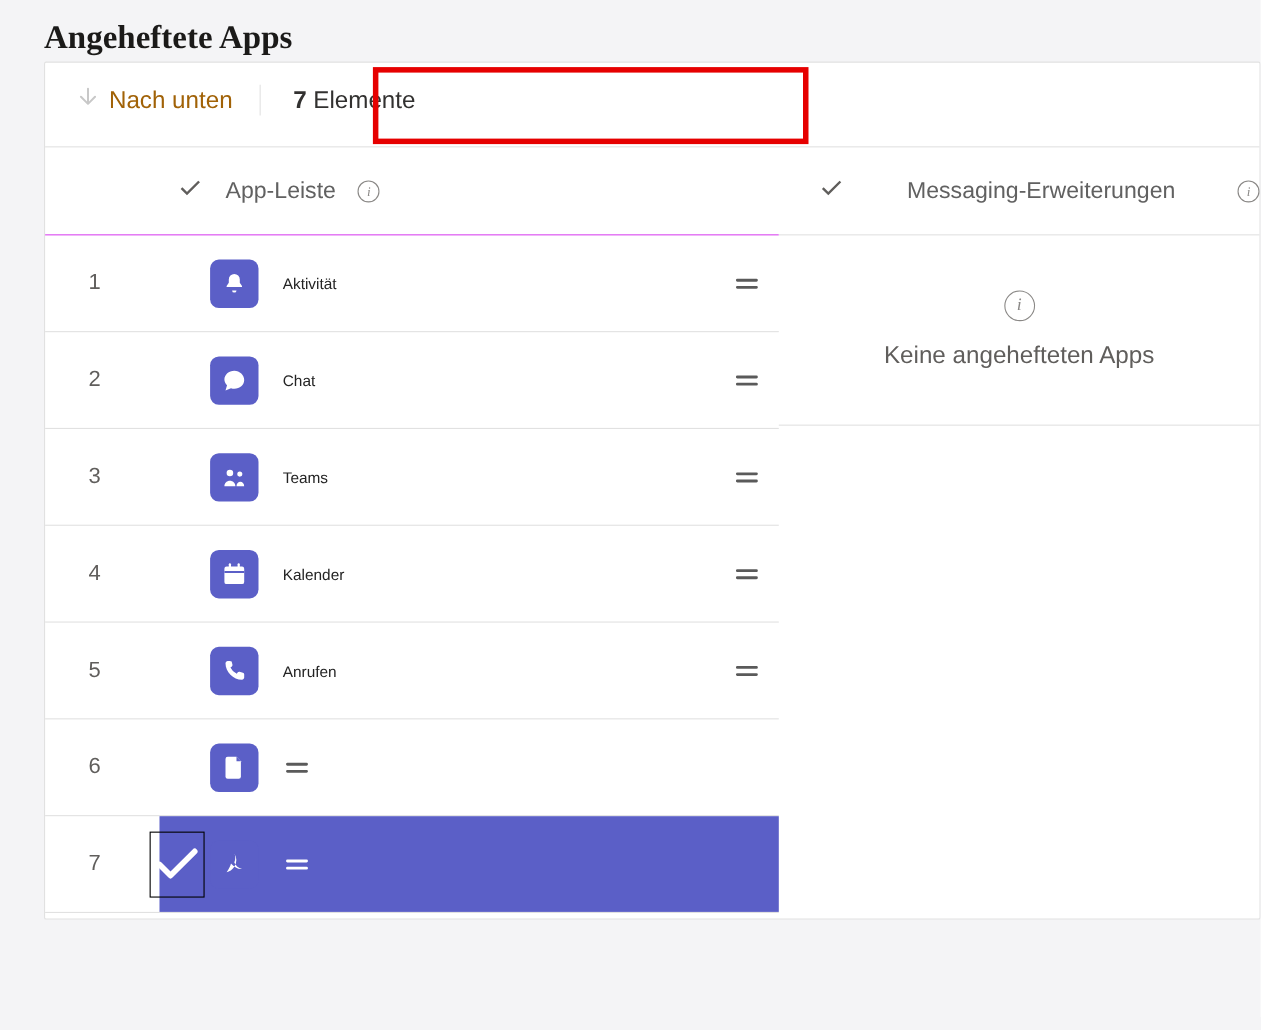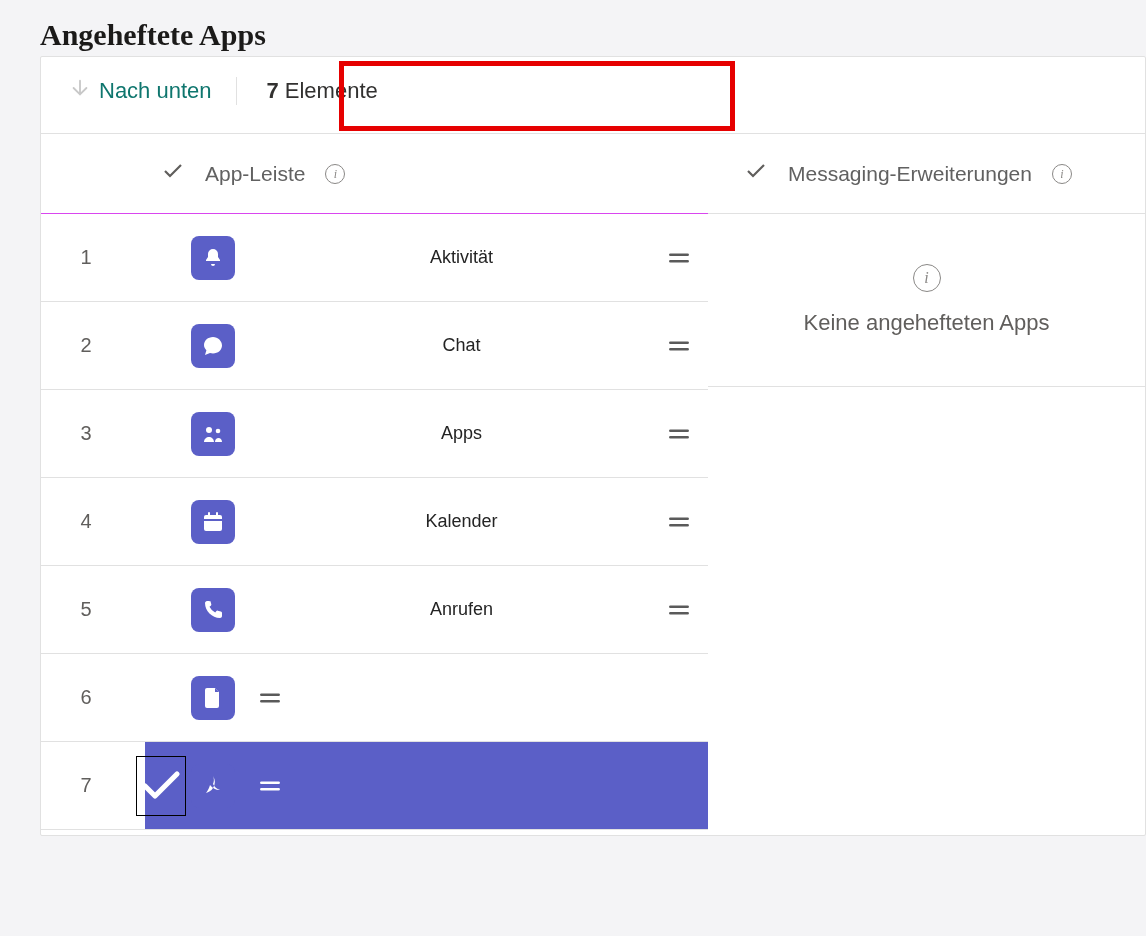--- a/index.html
+++ b/index.html
@@ -47,21 +47,21 @@
     display: inline-flex;
     align-items: center;
     gap: 8px;
     font-size: 22px;
     color: #323130;
     background: transparent;
     border: none;
     padding: 12px 14px;
     cursor: pointer;
   }
-  .tbtn.disabled { color: #0f766e; cursor: default; }
+  .tbtn.disabled { color: #a16207; cursor: default; }
   .tbtn svg { width: 22px; height: 22px; flex: 0 0 22px; }
   .highlight-box {
     position: absolute;
     border: 5px solid #e60000;
     top: 4px;
     left: 298px;
     width: 396px;
     height: 70px;
     pointer-events: none;
   }
@@ -100,20 +100,21 @@
   }
   .col-header-right {
     display: flex;
     align-items: center;
     height: 80px;
     padding-left: 36px;
     gap: 20px;
     font-size: 21px;
     color: #616161;
     border-bottom: 1px solid #e1e1e1;
+    justify-content: space-between;
   }
   .info-icon {
     width: 20px; height: 20px;
     border: 1.5px solid #8a8886;
     border-radius: 50%;
     display: inline-flex;
     align-items: center;
     justify-content: center;
     font-size: 12px;
     color: #8a8886;
@@ -148,24 +149,23 @@
     background: #5b5fc7;
     display: flex;
     align-items: center;
     justify-content: center;
     margin-right: 22px;
     flex: 0 0 44px;
   }
   .app-icon svg { width: 24px; height: 24px; fill: #fff; }
   .app-icon.acrobat { background: #5b5fc7; }
   .app-name {
-    font-size: 18px;
+    font-size: 14px;
     color: #242424;
     flex: 1;
-    text-align: center;
   }
   .drag-handle {
     color: #5a5a5a;
     display:flex; align-items:center; justify-content:center;
   }
   .drag-handle svg { width:26px; height:26px; stroke:#5a5a5a; stroke-width:2.4; }
 
   .app-row.selected {
     position: relative;
   }
@@ -281,21 +281,21 @@
             <div class="app-row">
               <div class="idx">3</div>
               <div class="sel-cell"></div>
               <div class="app-icon">
                 <svg viewBox="0 0 24 24">
                   <circle cx="8" cy="8" r="3"></circle>
                   <circle cx="17" cy="9" r="2.3"></circle>
                   <path d="M3 20c0-3 2.5-5 5-5s5 2 5 5zM14 20c0-2.5 1.7-4 3.5-4s3.5 1.5 3.5 4z"></path>
                 </svg>
               </div>
-              <div class="app-name">Apps</div>
+              <div class="app-name">Teams</div>
               <div class="drag-handle">
                 <svg viewBox="0 0 24 24">
                   <path d="M4 9h16M4 15h16" fill="none" stroke-linecap="round"></path>
                 </svg>
               </div>
             </div>
             <div class="app-row">
               <div class="idx">4</div>
               <div class="sel-cell"></div>
               <div class="app-icon">

